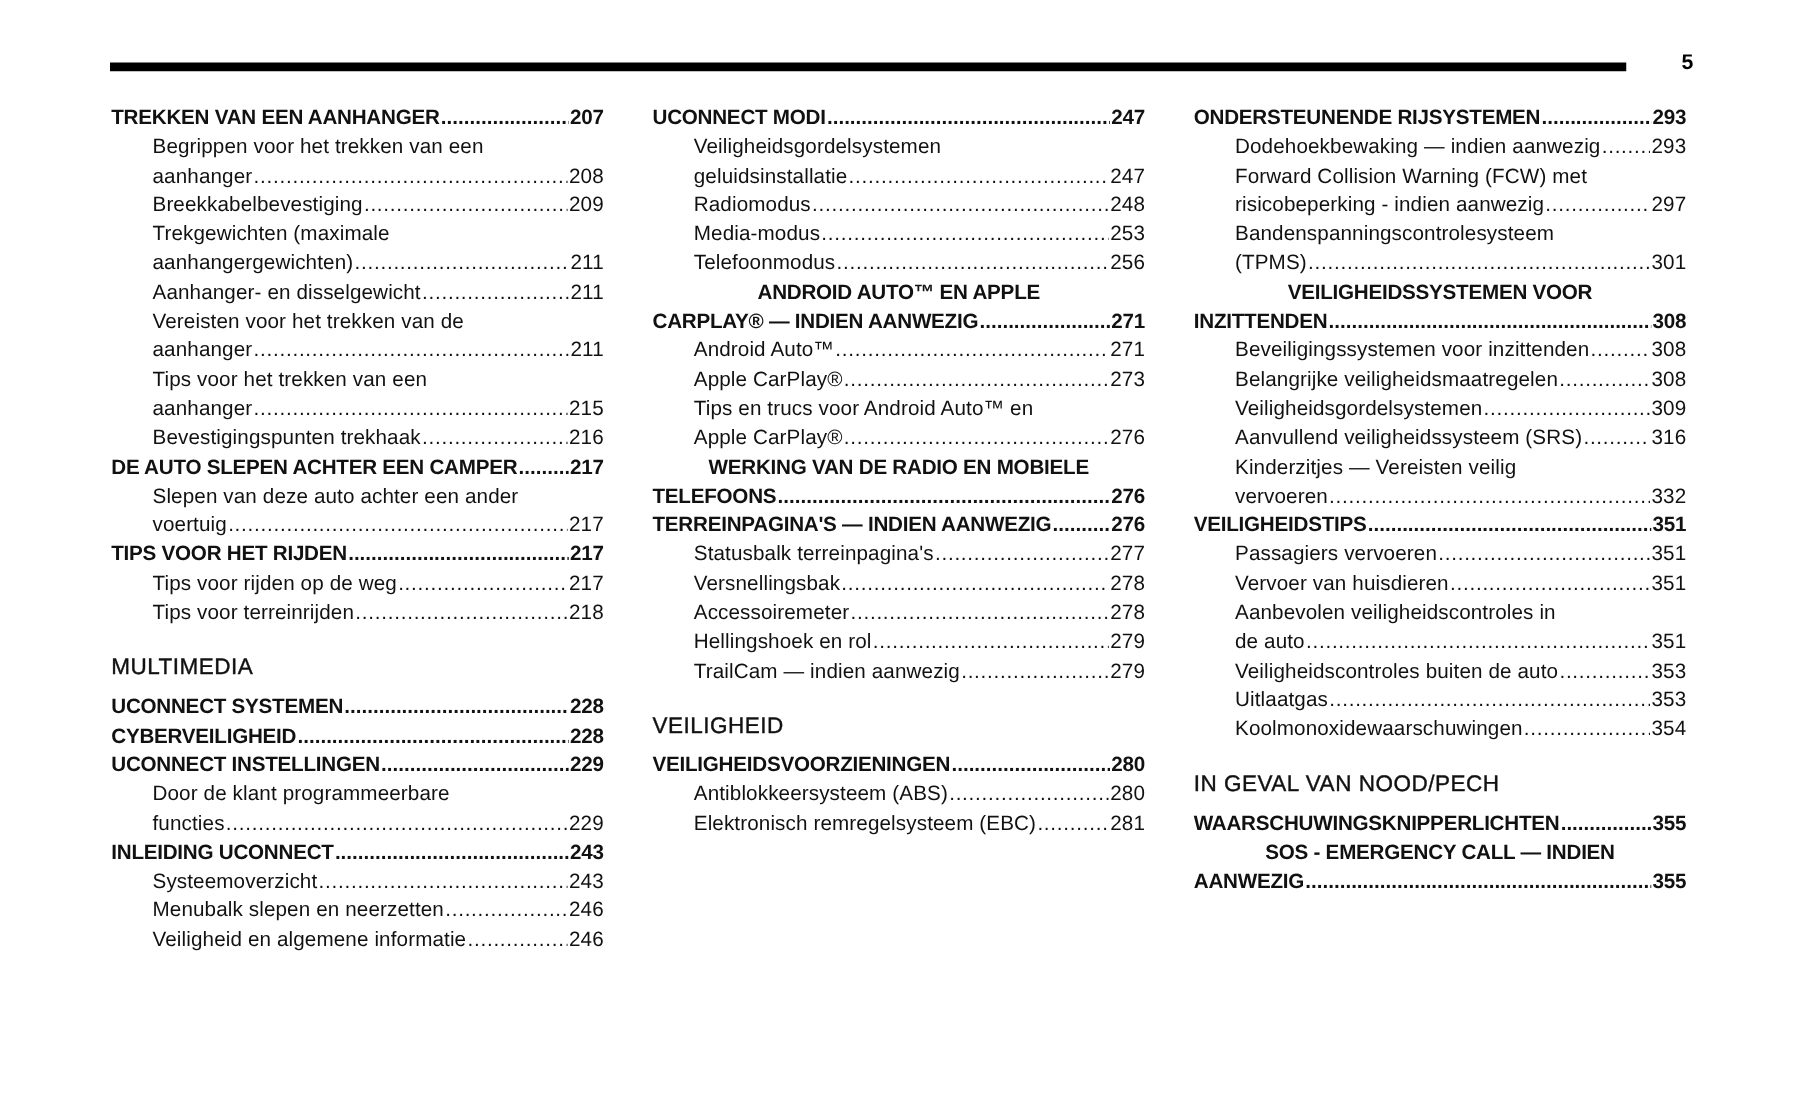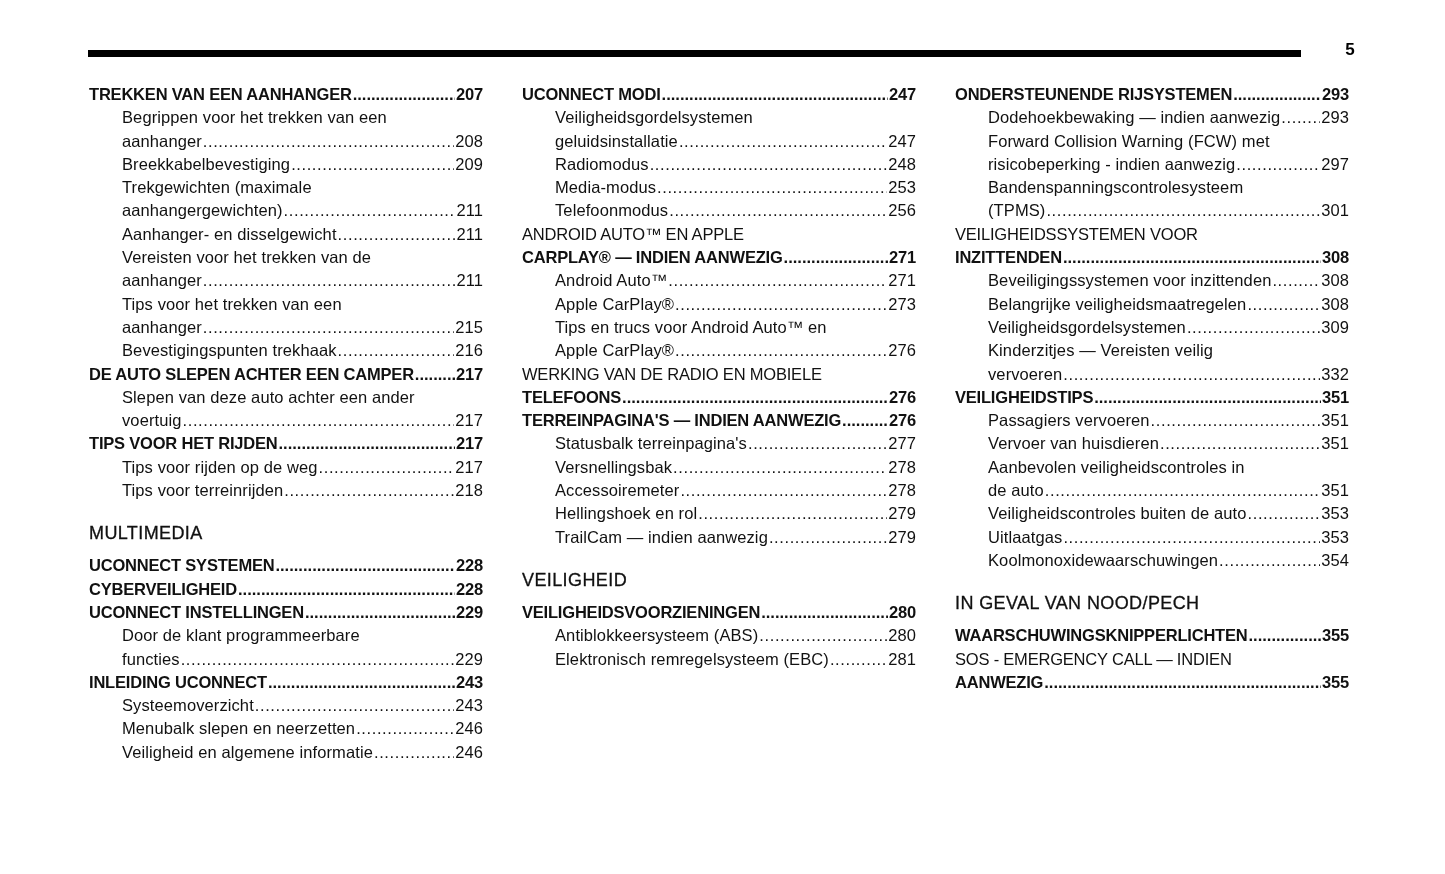--- a/index.html
+++ b/index.html
@@ -39,21 +39,21 @@
     content: "....................................................................................................................................................................................................";
     position: absolute; left: 0; bottom: 0; letter-spacing: 0.6px;
     font-weight: normal;
   }
   .entry.main .leader::after { font-weight: bold; letter-spacing: 0px; }
   .entry .page { flex: 0 0 auto; text-align: right; }
   .wrapline {
     font-size: 16.5px; line-height: 23.3px; height: 23.3px;
     white-space: nowrap; letter-spacing: 0.1px;
   }
-  .wrapline.main { font-weight: normal; letter-spacing: -0.2px; }
+  .wrapline.main { font-weight: bold; letter-spacing: -0.2px; text-align: center; }
   .wrapline.sub { padding-left: 33px; }
 
   .section-heading {
     font-size: 18px; font-weight: normal; letter-spacing: 0.4px;
     margin-top: 19px; margin-bottom: 9px; height: 24px; line-height: 24px;
     -webkit-text-stroke: 0.3px #111;
   }
 </style>
 </head>
 <body>
@@ -411,20 +411,27 @@
       </div>
     </div>
     <div>
       <div class="entry sub">
         <span class="text">Veiligheidsgordelsystemen</span>
         <span class="leader"></span>
         <span class="page">309</span>
       </div>
     </div>
     <div>
+      <div class="entry sub">
+        <span class="text">Aanvullend veiligheidssysteem (SRS)</span>
+        <span class="leader"></span>
+        <span class="page">316</span>
+      </div>
+    </div>
+    <div>
       <div class="wrapline sub">Kinderzitjes — Vereisten veilig</div>
       <div class="entry sub">
         <span class="text">vervoeren</span>
         <span class="leader"></span>
         <span class="page">332</span>
       </div>
     </div>
     <div>
       <div class="entry main">
         <span class="text">VEILIGHEIDSTIPS</span>

